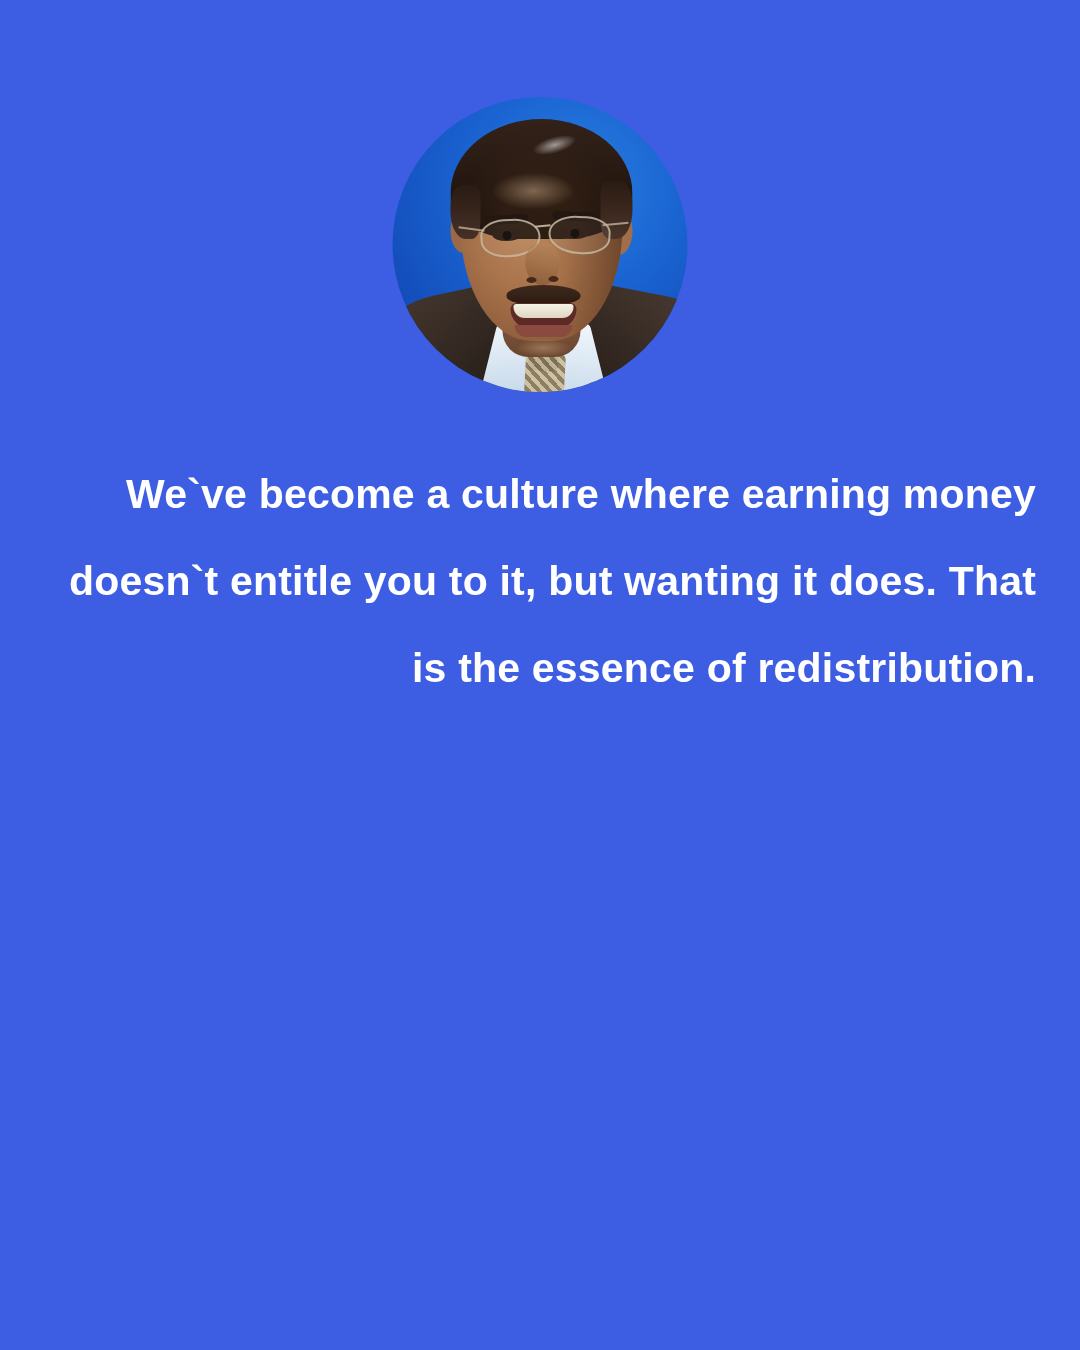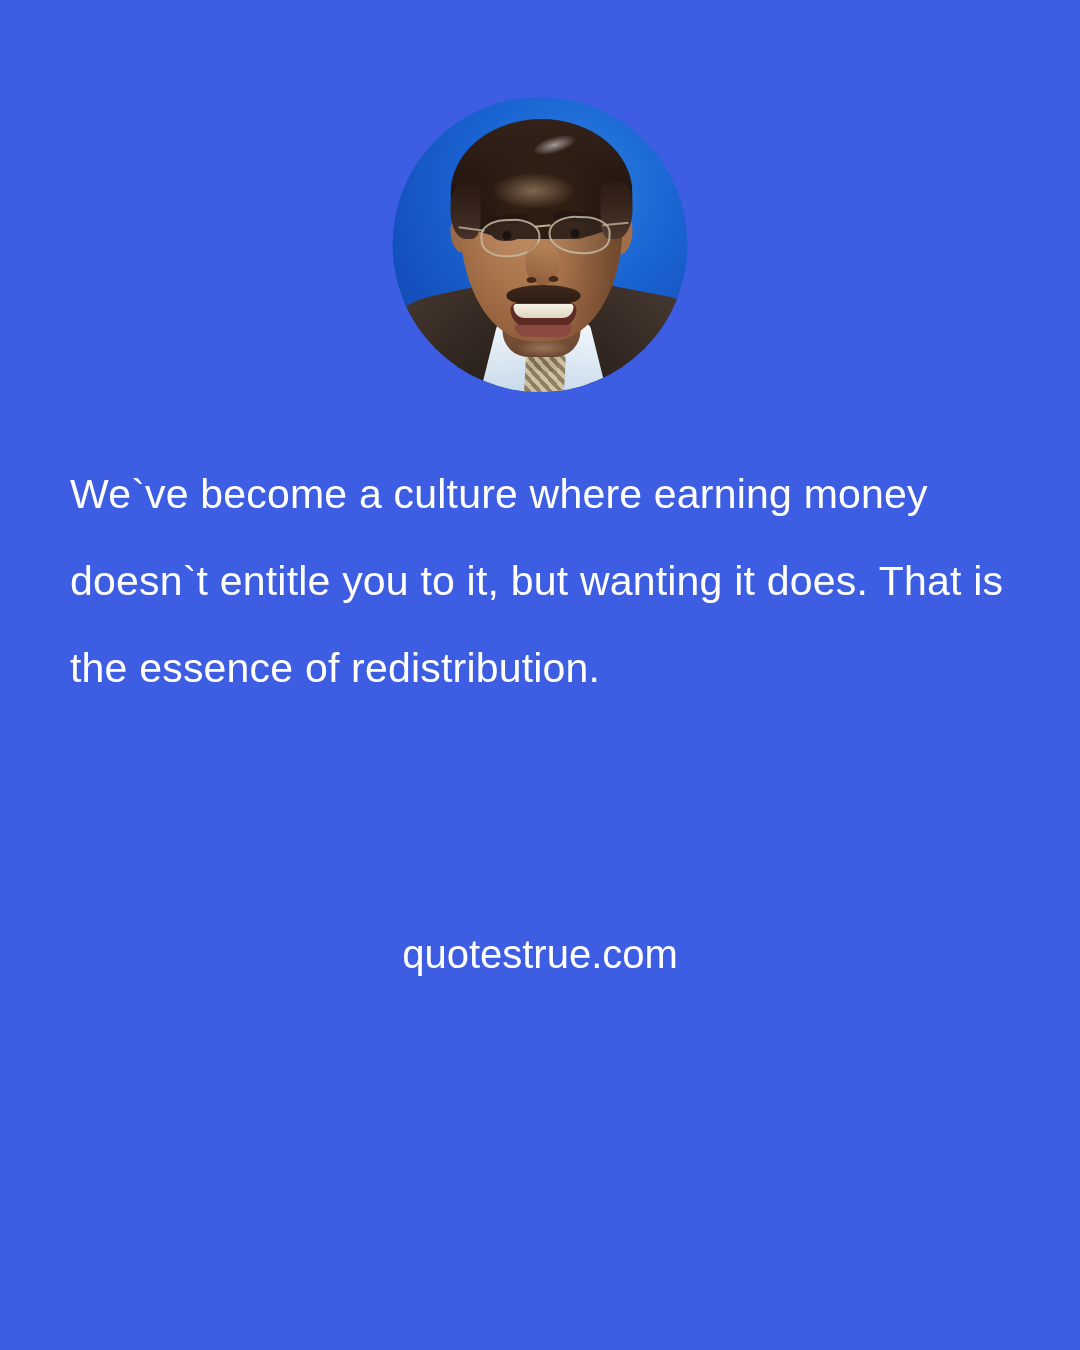--- a/index.html
+++ b/index.html
@@ -292,28 +292,28 @@
     backdrop-filter: blur(0.6px);
     pointer-events: none;
   }
 
   
   .quote {
     position: absolute;
     left: 0;
     right: 0;
     top: 451px;
-    text-align: left;
+    text-align: right;
     color: #ffffff;
     font-size: 41px;
     line-height: 87px;
     letter-spacing: .2px;
-    padding: 0 70px;
+    padding: 0 44px;
     box-sizing: border-box;
-    font-weight: 400;
+    font-weight: 700;
   }
 
   .author {
     position: absolute;
     left: 0;
     right: 0;
     top: 843px;
     text-align: center;
     color: #ffffff;
     font-size: 41px;
@@ -376,15 +376,14 @@
       <span class="ph teeth"></span>
       <span class="ph lip-low"></span>
       <span class="ph chin-hl"></span>
       <span class="ph photo-soften"></span>
     </div>
   </div>
 
   <div class="quote">We`ve become a culture where earning money doesn`t entitle you to it, but wanting it does. That is the essence of redistribution.</div>
 
 
-  <div class="site">quotestrue.com</div>
 
 </div>
 
 </body></html>

